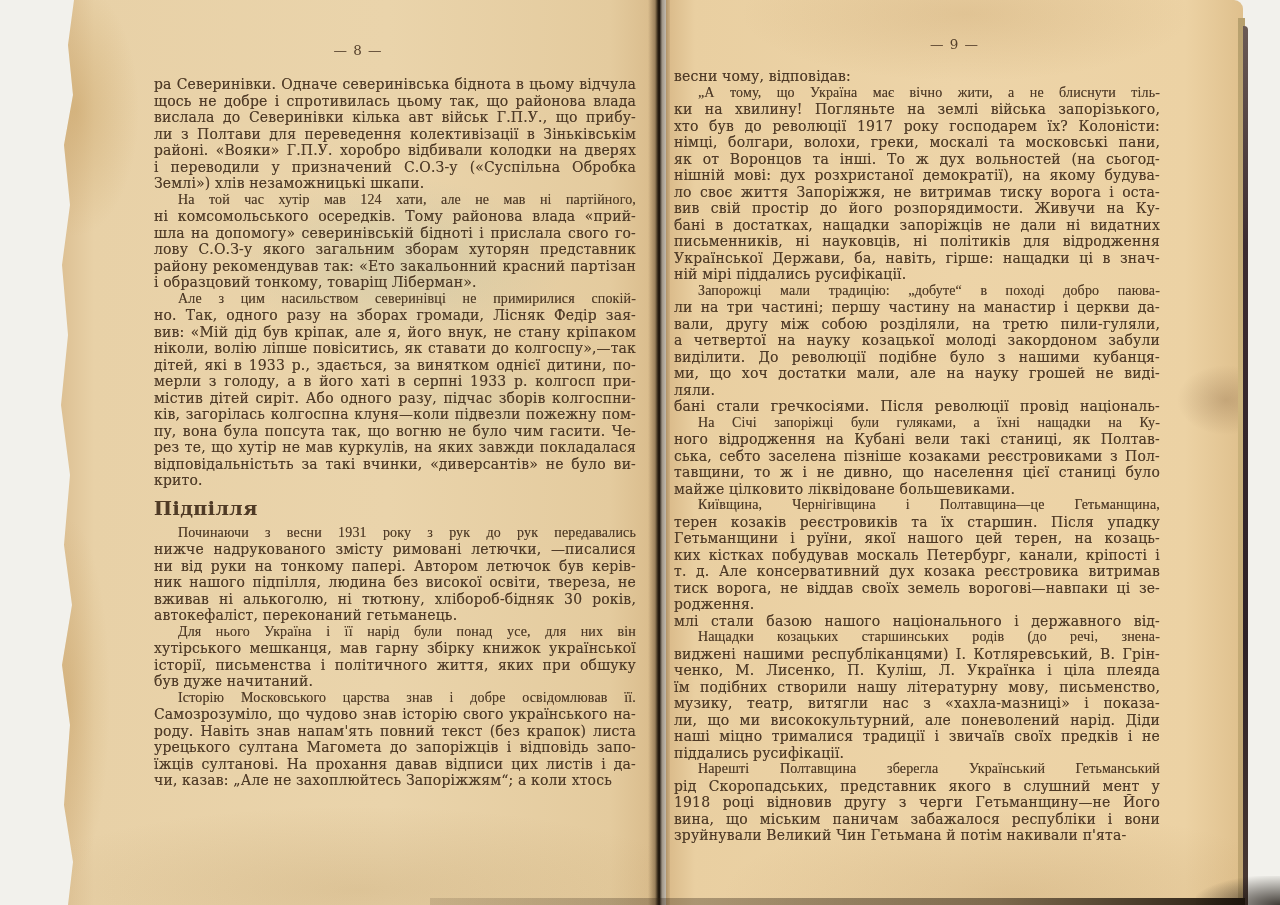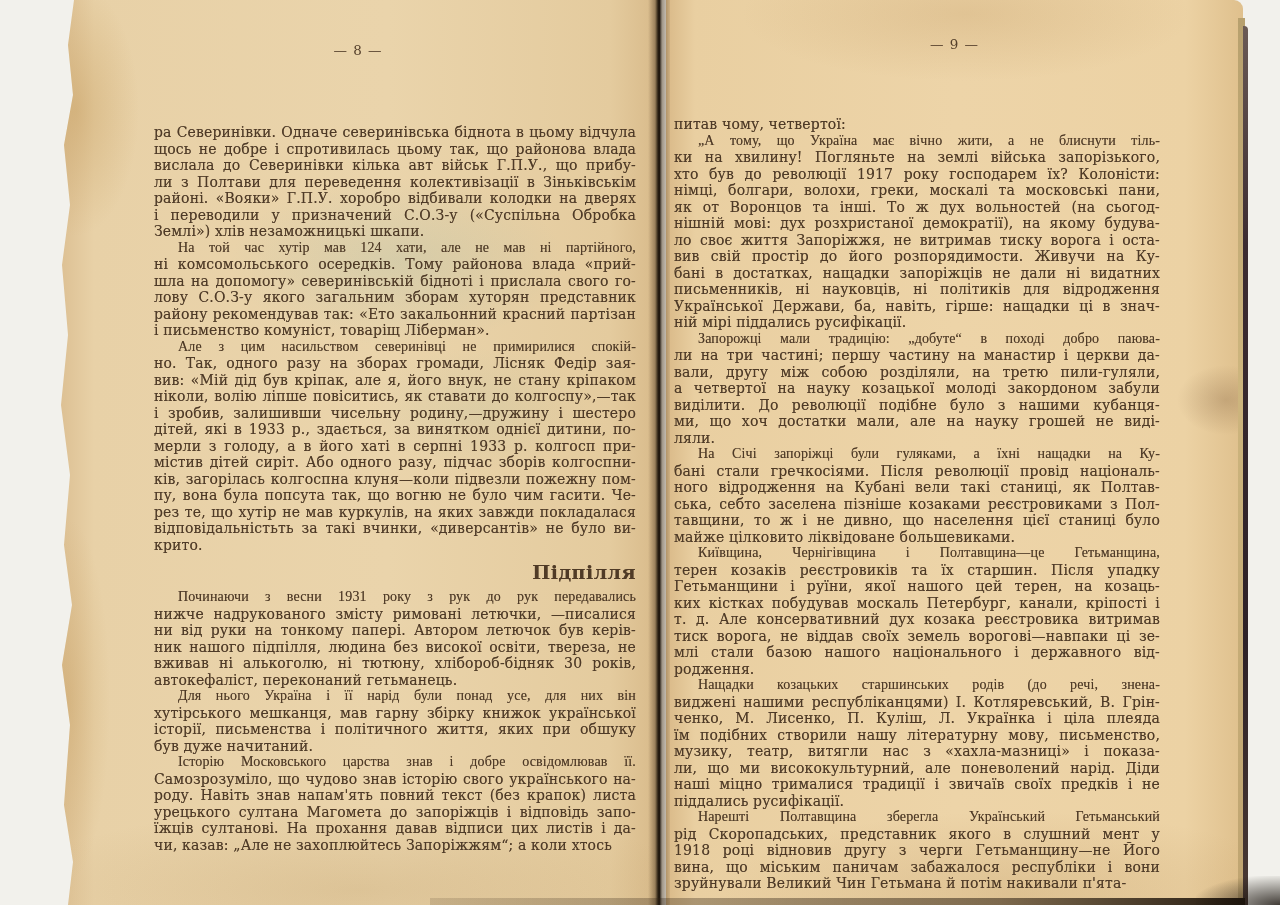--- a/index.html
+++ b/index.html
@@ -52,35 +52,35 @@
     background:radial-gradient(ellipse at 100% 100%, rgba(20,14,8,0.8), rgba(20,14,8,0) 75%);}
 
   
   .page-number{
     position:absolute;left:0;width:100%;text-align:center;
     color:#55402c;font-size:13.5px;letter-spacing:1px;
   }
   .page-left .page-number{top:42px;}
   .page-right .page-number{top:36px;}
 
-  .text-block{position:absolute;color:#4e3a27;margin-top:48px;}
+  .text-block{position:absolute;color:#4e3a27;}
   .page-left .text-block{left:96px;top:76px;width:482px;}
   .page-right .text-block{left:8px;top:68px;width:486px;}
 
   .para{margin:0;}
   .line{
     font-size:14px;line-height:16.5px;letter-spacing:0.15px;
     text-align:justify;text-align-last:justify;
     white-space:normal;overflow:hidden;height:16.5px;
     text-shadow:0 0 0.6px rgba(78,58,39,0.55);
   }
   .line.indent{text-indent:24px;font-family:Liberation Serif, serif;}
   .line.last{text-align-last:left;}
   .heading{
-    text-align:right;font-weight:bold;font-size:19px;line-height:21px;
+    text-align:left;font-weight:bold;font-size:19px;line-height:21px;
     margin:9px 0 6px 0;color:#503b26;letter-spacing:0.5px;
     text-shadow:0 0 0.6px rgba(80,59,38,0.6);
   }
 </style>
 </head>
 <body>
 
 <div class="scan">
 
   <div class="page page-left">
@@ -94,28 +94,27 @@
           <div class="line">районі. «Вояки» Г.П.У. хоробро відбивали колодки на дверях</div>
           <div class="line">і переводили у призначений С.О.З-у («Суспільна Обробка</div>
           <div class="line last">Землі») хлів незаможницькі шкапи.</div>
         </div>
         <div class="para">
           <div class="line indent">На той час хутір мав 124 хати, але не мав ні партійного,</div>
           <div class="line">ні комсомольського осередків. Тому районова влада «прий-</div>
           <div class="line">шла на допомогу» северинівській бідноті і прислала свого го-</div>
           <div class="line">лову С.О.З-у якого загальним зборам хуторян представник</div>
           <div class="line">району рекомендував так: «Ето закальонний красний партізан</div>
-          <div class="line last">і письменство комуніст, товаріщ Ліберман».</div>
+          <div class="line last">і образцовий тонкому, товаріщ Ліберман».</div>
         </div>
         <div class="para">
           <div class="line indent">Але з цим насильством северинівці не примирилися спокій-</div>
           <div class="line">но. Так, одного разу на зборах громади, Лісняк Федір зая-</div>
           <div class="line">вив: «Мій дід був кріпак, але я, його внук, не стану кріпаком</div>
           <div class="line">ніколи, волію ліпше повіситись, як ставати до колгоспу»,—так</div>
-          <div class="line">і зробив, залишивши чисельну родину,—дружину і шестеро</div>
           <div class="line">дітей, які в 1933 р., здається, за винятком однієї дитини, по-</div>
           <div class="line">мерли з голоду, а в його хаті в серпні 1933 р. колгосп при-</div>
           <div class="line">містив дітей сиріт. Або одного разу, підчас зборів колгоспни-</div>
           <div class="line">ків, загорілась колгоспна клуня—коли підвезли пожежну пом-</div>
           <div class="line">пу, вона була попсута так, що вогню не було чим гасити. Че-</div>
           <div class="line">рез те, що хутір не мав куркулів, на яких завжди покладалася</div>
           <div class="line">відповідальністьть за такі вчинки, «диверсантів» не було ви-</div>
           <div class="line last">крито.</div>
         </div>
         <div class="heading">Підпілля</div>
@@ -141,21 +140,21 @@
           <div class="line">їжців султанові. На прохання давав відписи цих листів і да-</div>
           <div class="line last">чи, казав: „Але не захоплюйтесь Запоріжжям“; а коли хтось</div>
         </div>
       </div>
   </div>
 
   <div class="page page-right">
     <div class="page-number">— 9 —</div>
     <div class="text-block">
         <div class="para">
-          <div class="line last">питав чому,  четвертої:</div>
+          <div class="line last">весни чому,  відповідав:</div>
         </div>
         <div class="para">
           <div class="line indent">„А тому, що Україна має вічно жити, а не блиснути тіль-</div>
           <div class="line">ки на хвилину! Погляньте на землі війська запорізького,</div>
           <div class="line">хто був до революції 1917 року господарем їх? Колоністи:</div>
           <div class="line">німці, болгари, волохи, греки, москалі та московські пани,</div>
           <div class="line">як от Воронцов та інші. То ж дух вольностей (на сьогод-</div>
           <div class="line">нішній мові: дух розхристаної демократії), на якому будува-</div>
           <div class="line">ло своє життя Запоріжжя, не витримав тиску ворога і оста-</div>
           <div class="line">вив свій простір до його розпорядимости. Живучи на Ку-</div>
@@ -167,36 +166,36 @@
         <div class="para">
           <div class="line indent">Запорожці мали традицію: „добуте“ в поході добро паюва-</div>
           <div class="line">ли на три частині; першу частину на манастир і церкви да-</div>
           <div class="line">вали, другу між собою розділяли, на третю пили-гуляли,</div>
           <div class="line">а четвертої на науку козацької молоді закордоном забули</div>
           <div class="line">виділити. До революції подібне було з нашими кубанця-</div>
           <div class="line">ми, що хоч достатки мали, але на науку грошей не виді-</div>
           <div class="line last">ляли.</div>
         </div>
         <div class="para">
+          <div class="line">бані стали гречкосіями. Після революції провід національ-</div>
           <div class="line indent">На Січі запоріжці були гуляками, а їхні нащадки на Ку-</div>
-          <div class="line">бані стали гречкосіями. Після революції провід національ-</div>
           <div class="line">ного відродження на Кубані вели такі станиці, як Полтав-</div>
           <div class="line">ська, себто заселена пізніше козаками реєстровиками з Пол-</div>
           <div class="line">тавщини, то ж і не дивно, що населення цієї станиці було</div>
           <div class="line last">майже цілковито ліквідоване большевиками.</div>
         </div>
         <div class="para">
           <div class="line indent">Київщина, Чернігівщина і Полтавщина—це Гетьманщина,</div>
           <div class="line">терен козаків реєстровиків та їх старшин. Після упадку</div>
           <div class="line">Гетьманщини і руїни, якої нашого цей терен, на козаць-</div>
           <div class="line">ких кістках побудував москаль Петербург, канали, кріпості і</div>
           <div class="line">т. д. Але консервативний дух козака реєстровика витримав</div>
           <div class="line">тиск ворога, не віддав своїх земель ворогові—навпаки ці зе-</div>
+          <div class="line last">родження.</div>
           <div class="line">млі стали базою нашого національного і державного від-</div>
-          <div class="line last">родження.</div>
         </div>
         <div class="para">
           <div class="line indent">Нащадки козацьких старшинських родів (до речі, знена-</div>
           <div class="line">виджені нашими республіканцями) І. Котляревський, В. Грін-</div>
           <div class="line">ченко, М. Лисенко, П. Куліш, Л. Українка і ціла плеяда</div>
           <div class="line">їм подібних створили нашу літературну мову, письменство,</div>
           <div class="line">музику, театр, витягли нас з «хахла-мазниці» і показа-</div>
           <div class="line">ли, що ми висококультурний, але поневолений нарід. Діди</div>
           <div class="line">наші міцно трималися традиції і звичаїв своїх предків і не</div>
           <div class="line last">піддались русифікації.</div>

